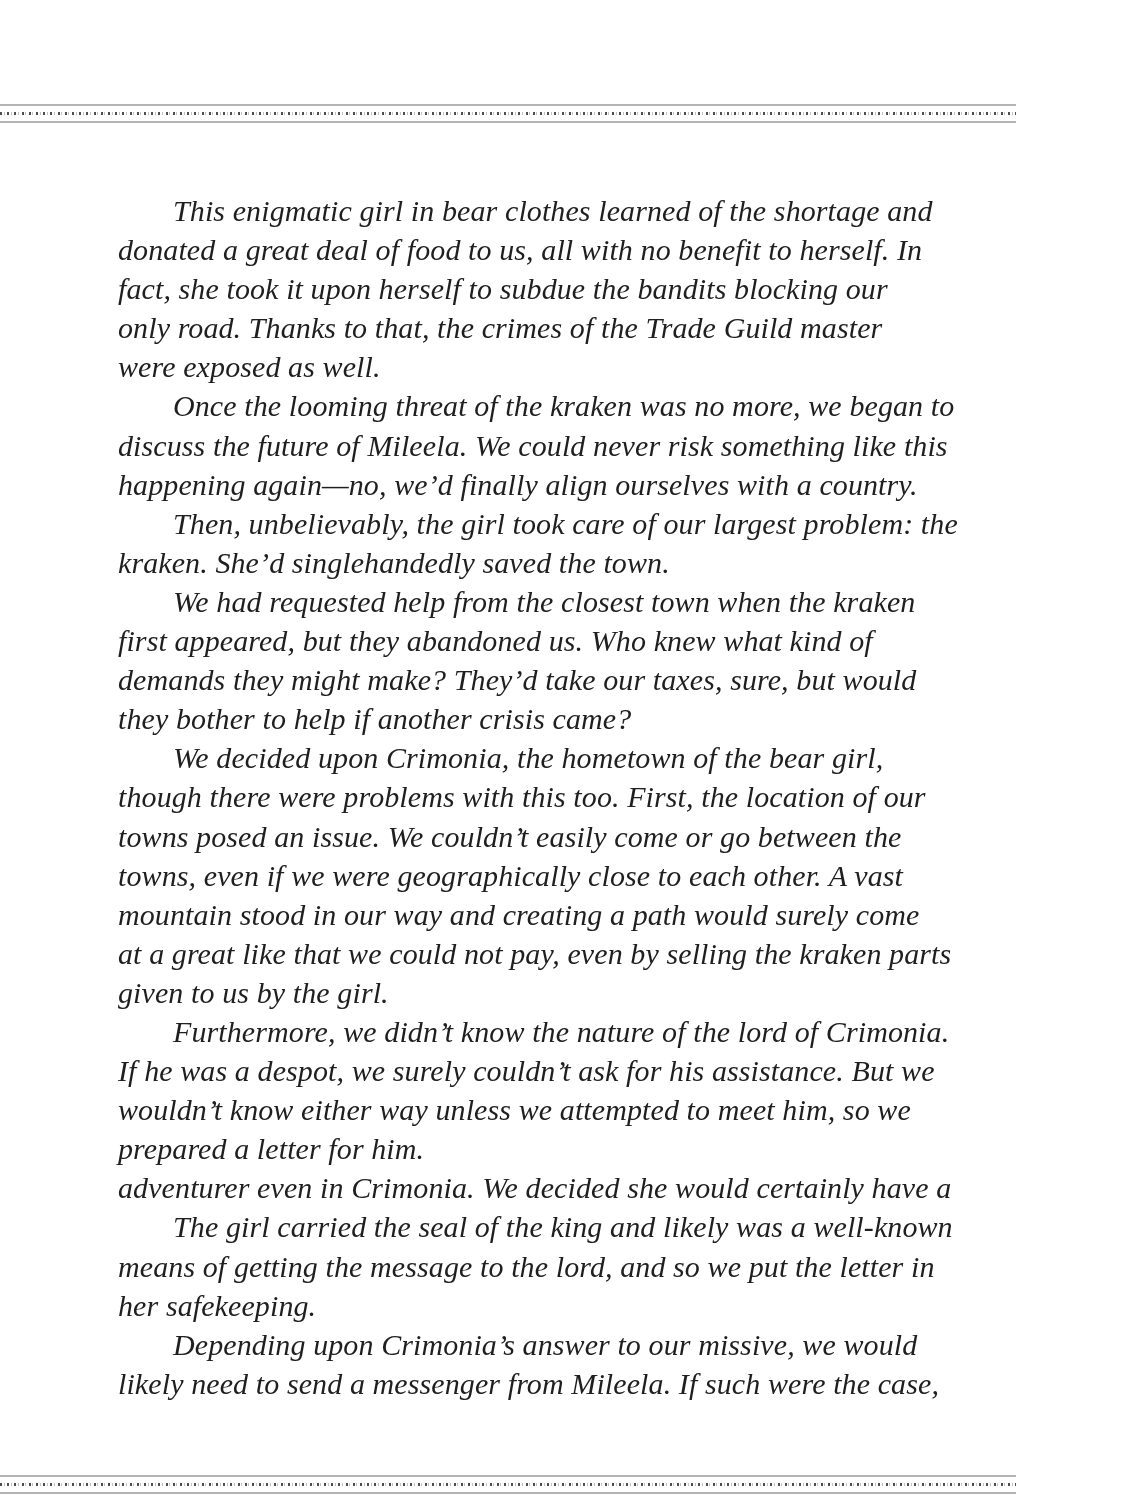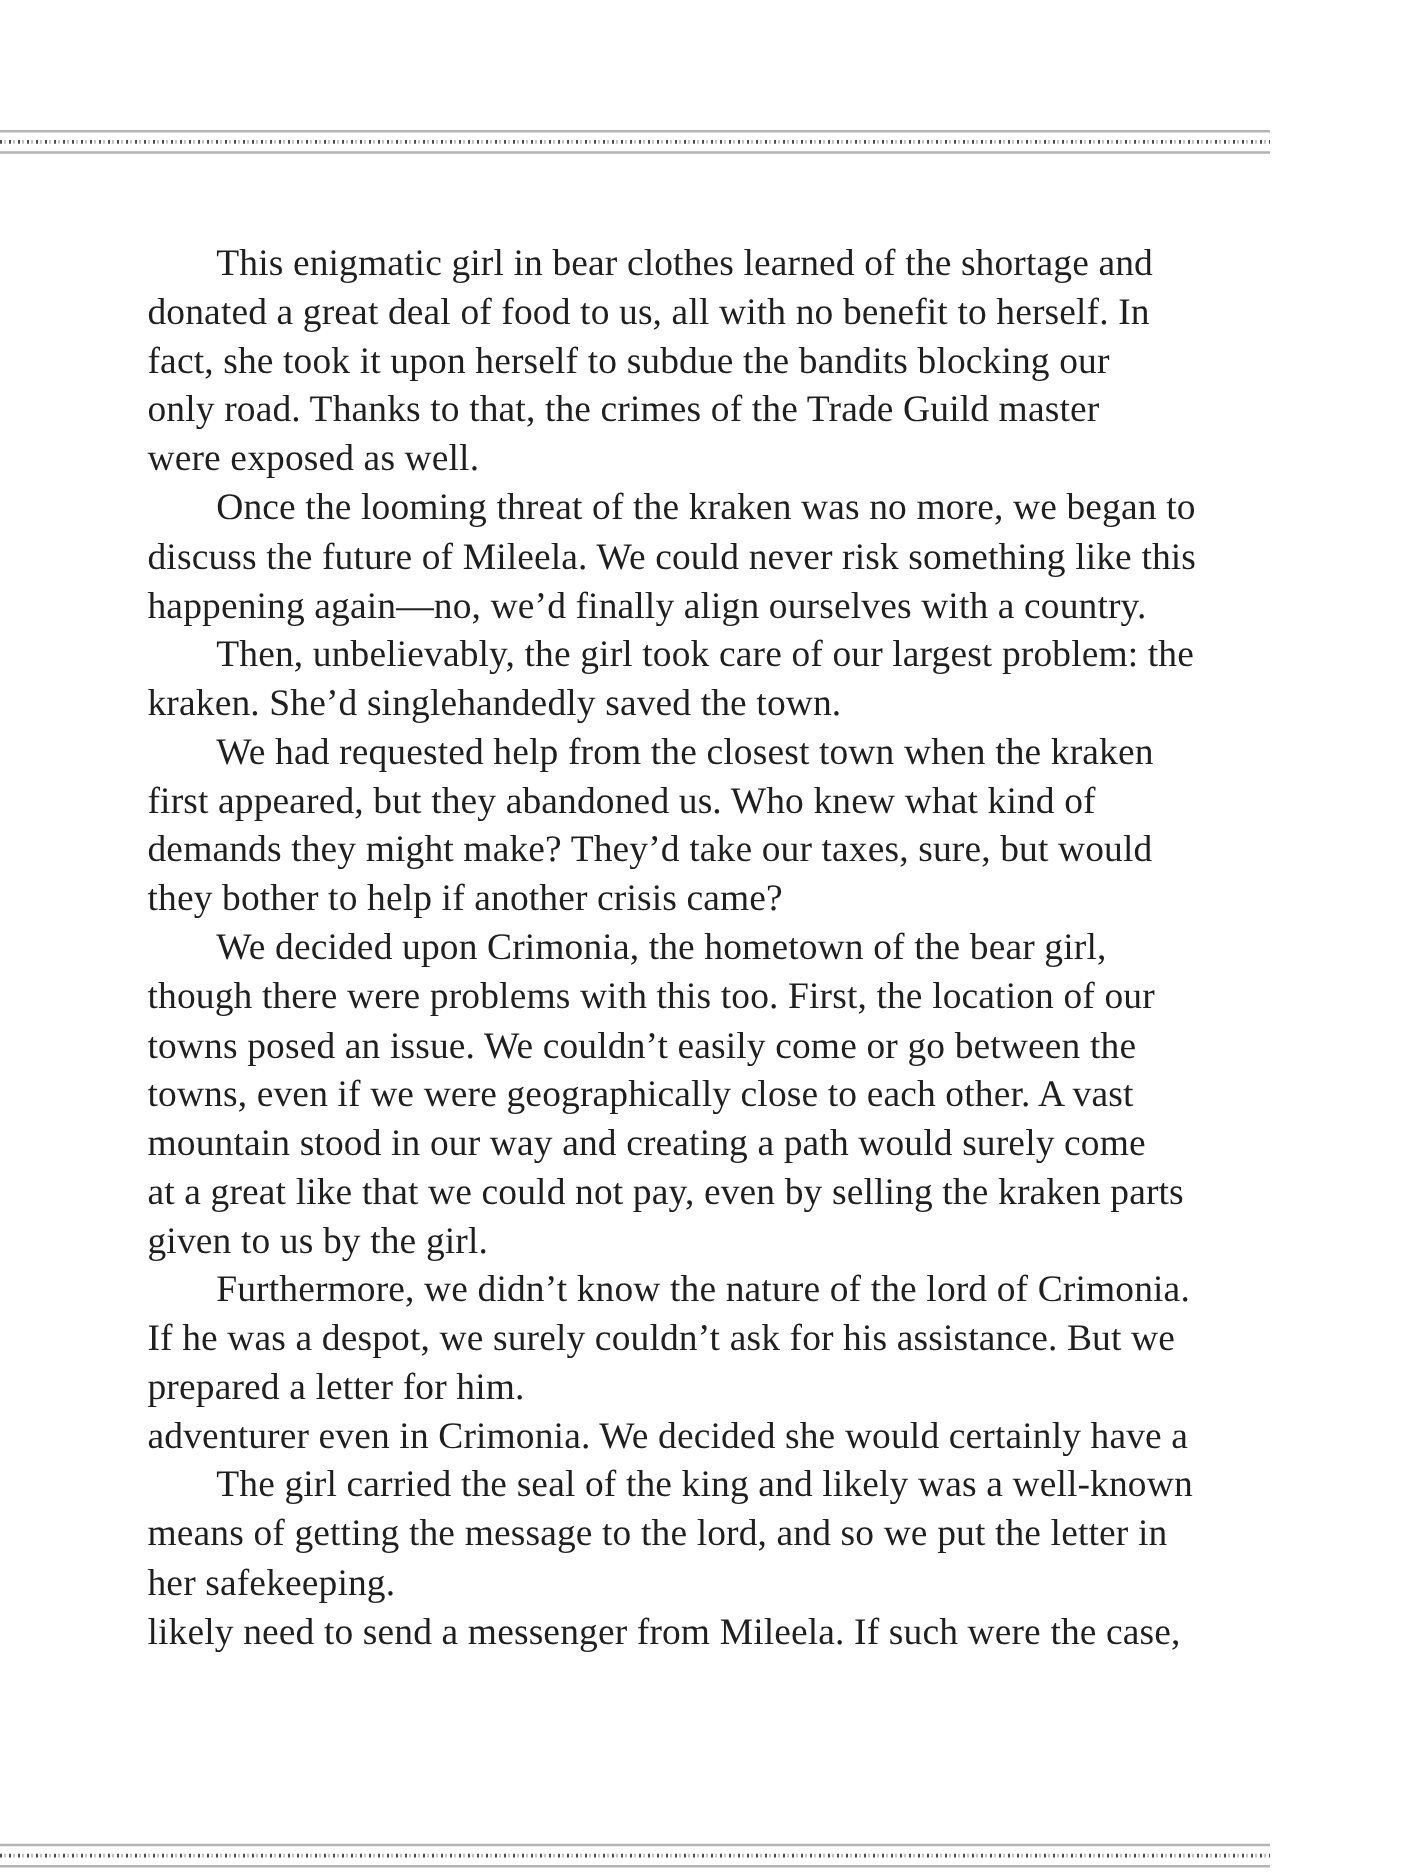--- a/index.html
+++ b/index.html
@@ -46,20 +46,21 @@
     left: 118px;
     top: 191px;
     width: 888px;
     font-size: 30px;
     line-height: 39.1px;
     letter-spacing: 0.1px;
   }
   .para {
     margin: 0;
     padding: 0;
+    font-style: italic;
   }
   .line {
     display: block;
     white-space: nowrap;
   }
   .line.first {
     text-indent: 55px;
   }
 </style>
 </head>
@@ -99,29 +100,31 @@
         <span class="line">though there were problems with this too. First, the location of our</span>
         <span class="line">towns posed an issue. We couldn’t easily come or go between the</span>
         <span class="line">towns, even if we were geographically close to each other. A vast</span>
         <span class="line">mountain stood in our way and creating a path would surely come</span>
         <span class="line">at a great like that we could not pay, even by selling the kraken parts</span>
         <span class="line">given to us by the girl.</span>
       </p>
       <p class="para">
         <span class="line first">Furthermore, we didn’t know the nature of the lord of Crimonia.</span>
         <span class="line">If he was a despot, we surely couldn’t ask for his assistance. But we</span>
+        <span class="line">wouldn’t know either way unless we attempted to meet him, so we</span>
         <span class="line">prepared a letter for him.</span>
       </p>
       <p class="para">
         <span class="line">adventurer even in Crimonia. We decided she would certainly have a</span>
         <span class="line first">The girl carried the seal of the king and likely was a well-known</span>
         <span class="line">means of getting the message to the lord, and so we put the letter in</span>
         <span class="line">her safekeeping.</span>
       </p>
       <p class="para">
+        <span class="line first">Depending upon Crimonia’s answer to our missive, we would</span>
         <span class="line">likely need to send a messenger from Mileela. If such were the case,</span>
       </p>
     </main>
 
   <div class="rule bottom">
     <div class="dots"></div>
   </div>
 
 </div>
 

